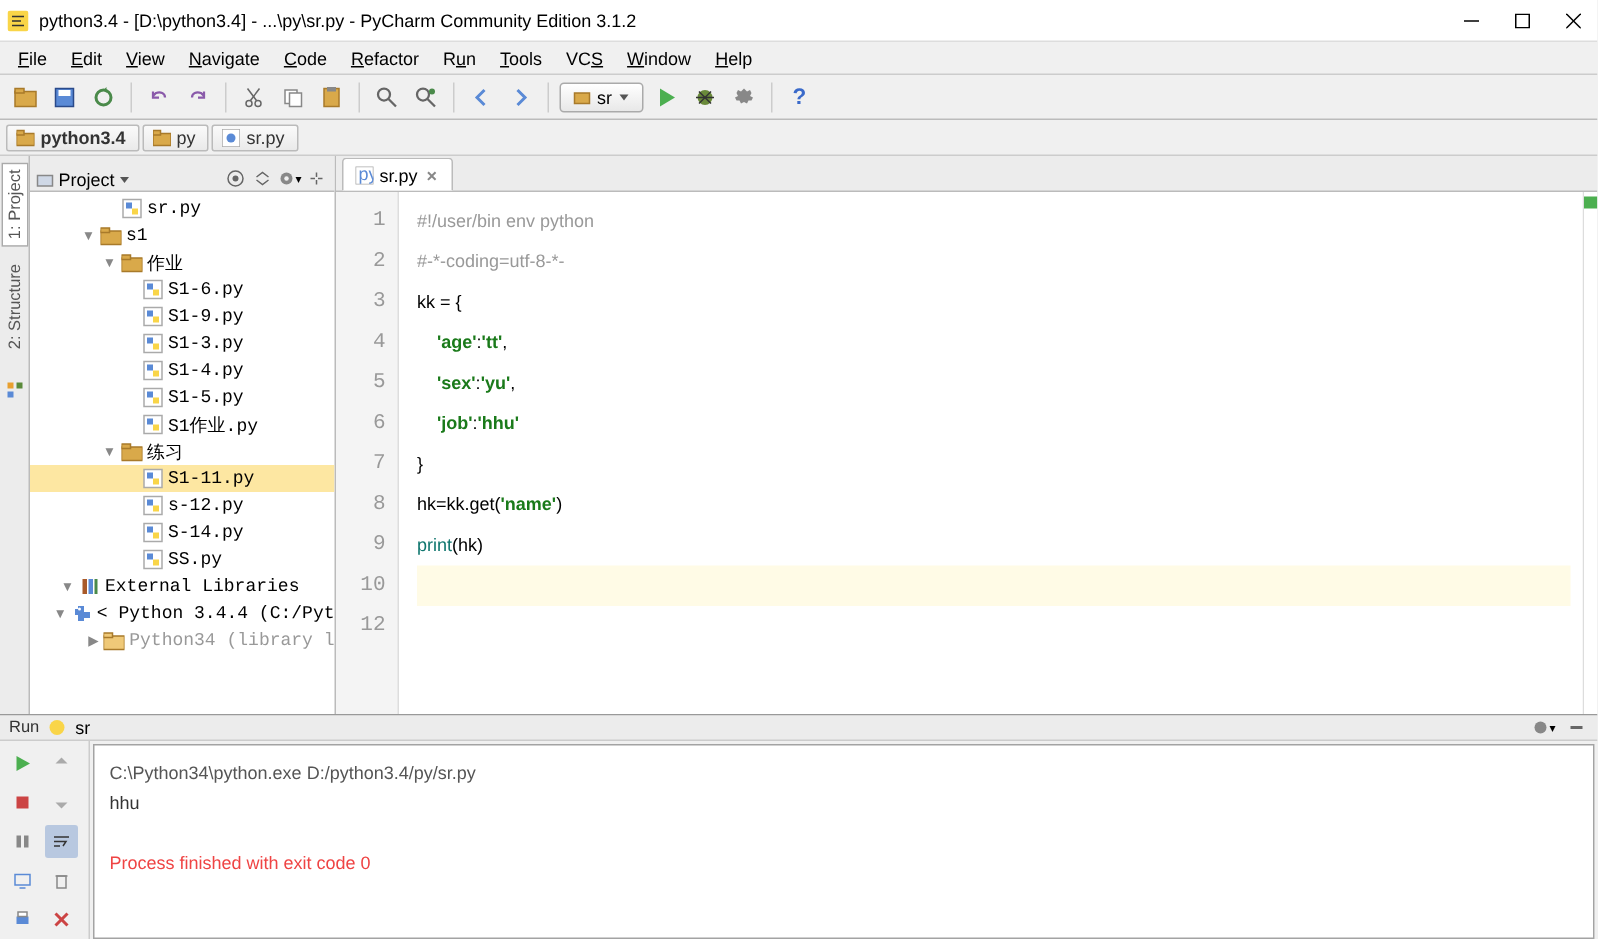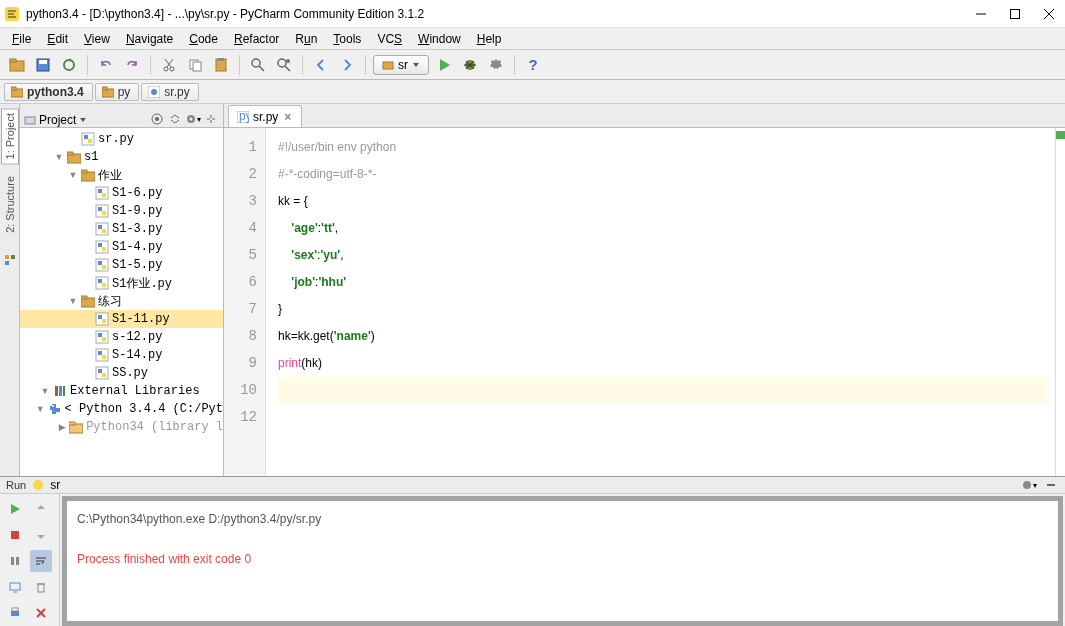--- a/index.html
+++ b/index.html
@@ -41,30 +41,30 @@
 .editor-tab{height:22px;background:#fff;border:1px solid #bbb;border-bottom:none;border-radius:3px 3px 0 0;display:flex;align-items:center;padding:0 8px;gap:4px;cursor:pointer;margin-left:4px}
 .editor-tab .close{color:#888;font-weight:bold;padding:0 2px}
 .editor-body{flex:1;display:flex;overflow:hidden}
 .gutter{width:42px;background:#f4f4f4;border-right:1px solid #ddd;text-align:right;padding:6px 8px 0 0}
 .gutter div{font-family:"Courier New",monospace;font-size:14px;color:#999;height:27px;line-height:27px}
 .code{flex:1;padding:6px 8px 0 12px;font-family:"Courier New",monospace;font-size:14px;line-height:27px;position:relative;background:#fff}
 .code-line{white-space:pre;height:27px}
 .code-line.current{background:#fffbe6}
 .c-comment{color:#999;}
 .c-string{color:#1a7a1a;font-weight:bold}
-.c-func{color:#ec4899}
+.c-func{color:#0f766e}
 .right-strip{width:10px;background:#fff;border-left:1px solid #ddd}
 .right-strip .marker{width:10px;height:8px;background:#4caf50;margin-top:3px}
 .run-panel{height:150px;border-top:1px solid #999;background:#f0f0f0;display:flex;flex-direction:column}
 .run-header{height:20px;background:#ececec;border-bottom:1px solid #ccc;display:flex;align-items:center;padding:0 6px;gap:6px}
 .run-header-title{font-size:11px;color:#333}
 .run-body{flex:1;display:flex}
 .run-controls{width:60px;display:flex;flex-wrap:wrap;align-content:flex-start;gap:4px;padding:4px;background:#f0f0f0;border-right:1px solid #ccc}
 .run-ctrl{width:22px;height:22px;display:flex;align-items:center;justify-content:center;cursor:pointer;border-radius:2px}
-.console{flex:1;background:#fff;padding:8px 10px;font-family:"Courier New",monospace;font-size:13px;color:#333;line-height:20px;border:5px solid #a3a3a3;margin:2px}
+.console{flex:1;background:#fff;padding:8px 10px;font-family:"Courier New",monospace;font-size:13px;color:#333;line-height:20px;border:1px solid #a3a3a3;margin:2px}
 .console .cmd{color:#555}
 .console .exit{color:#ef4444}
 svg{display:block}
 </style>
 </head>
 <body>
 
 <div class="title-bar">
   <span class="app-icon">
     <svg width="14" height="14">
@@ -617,17 +617,18 @@
         </span>
       <span class="run-ctrl">
           <svg width="14" height="14">
             <line x1="3" y1="3" x2="11" y2="11" stroke="#cc4444" stroke-width="2"></line>
             <line x1="11" y1="3" x2="3" y2="11" stroke="#cc4444" stroke-width="2"></line>
           </svg>
         </span>
     </div>
     <div class="console">
       <div class="cmd">C:\Python34\python.exe D:/python3.4/py/sr.py</div>
+      <div>hhu</div>
       <div style="height:20px"></div>
       <div class="exit">Process finished with exit code 0</div>
     </div>
   </div>
 </div>
 
 </body></html>

